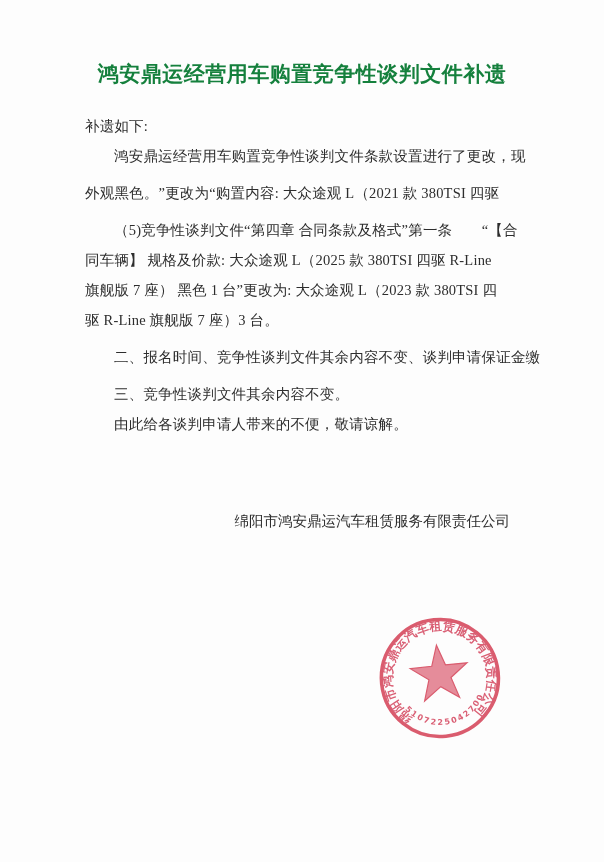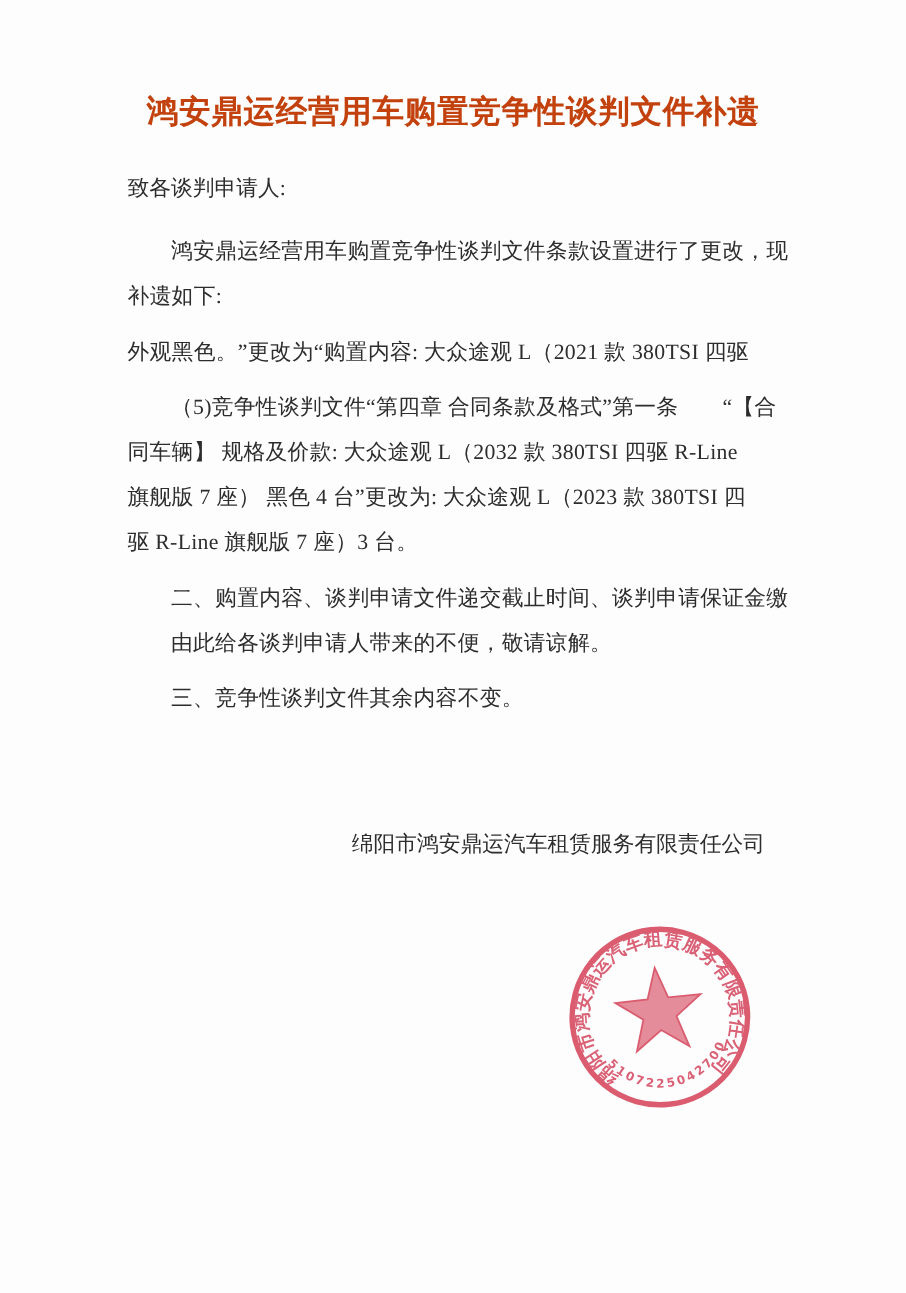--- a/index.html
+++ b/index.html
@@ -10,21 +10,21 @@
     background: #fdfdfd;
     overflow: hidden;
     font-family: "Liberation Serif", "DejaVu Serif", serif;
     color: #2d2d2d;
   }
   .title {
     padding-top: 60px;
     text-align: center;
     font-size: 21px;
     font-weight: bold;
-    color: #c2410c;
+    color: #15803d;
     letter-spacing: 0.5px;
   }
   .body-text {
     margin-top: 23px;
     padding: 0 82px 0 85px;
     font-size: 14.5px;
   }
   .salutation { line-height: 30px; height: 30px; white-space: nowrap; }
   .para { margin-top: 7px; }
   .para.first { margin-top: 12px; }
@@ -57,48 +57,47 @@
   }
 </style>
 </head>
 <body>
 
 <div class="page">
 
   <div class="title">鸿安鼎运经营用车购置竞争性谈判文件补遗</div>
 
   <div class="body-text">
-    <div class="salutation">致各谈判申请人:</div>
 
     <div class="para first">
+      <div class="line">补遗如下:</div>
       <div class="line indent">鸿安鼎运经营用车购置竞争性谈判文件条款设置进行了更改，现</div>
-      <div class="line">补遗如下:</div>
     </div>
 
     <div class="para">
       <div class="line">外观黑色。”更改为“购置内容: 大众途观 L（2021 款 380TSI 四驱</div>
     </div>
 
     <div class="para">
       <div class="line indent">（5)竞争性谈判文件“第四章 合同条款及格式”第一条　　“【合</div>
-      <div class="line">同车辆】 规格及价款: 大众途观 L（2032 款 380TSI 四驱 R-Line</div>
-      <div class="line">旗舰版 7 座） 黑色 4 台”更改为: 大众途观 L（2023 款 380TSI 四</div>
+      <div class="line">同车辆】 规格及价款: 大众途观 L（2025 款 380TSI 四驱 R-Line</div>
+      <div class="line">旗舰版 7 座） 黑色 1 台”更改为: 大众途观 L（2023 款 380TSI 四</div>
       <div class="line">驱 R-Line 旗舰版 7 座）3 台。</div>
     </div>
 
     <div class="para">
-      <div class="line indent">二、购置内容、谈判申请文件递交截止时间、谈判申请保证金缴</div>
+      <div class="line indent">二、报名时间、竞争性谈判文件其余内容不变、谈判申请保证金缴</div>
+    </div>
+
+    <div class="para">
+      <div class="line indent">三、竞争性谈判文件其余内容不变。</div>
     </div>
 
     <div class="para tight">
       <div class="line indent">由此给各谈判申请人带来的不便，敬请谅解。</div>
-    </div>
-
-    <div class="para">
-      <div class="line indent">三、竞争性谈判文件其余内容不变。</div>
     </div>
   </div>
 
   <div class="signature">
     <div class="sig-company">绵阳市鸿安鼎运汽车租赁服务有限责任公司</div>
   </div>
 
   <svg class="seal" viewBox="0 0 132 130" aria-hidden="true">
     <defs>
       <path id="sealArcTop" d="M 36.4 101.8 A 48 48 0 1 1 95.6 101.8" fill="none"></path>

